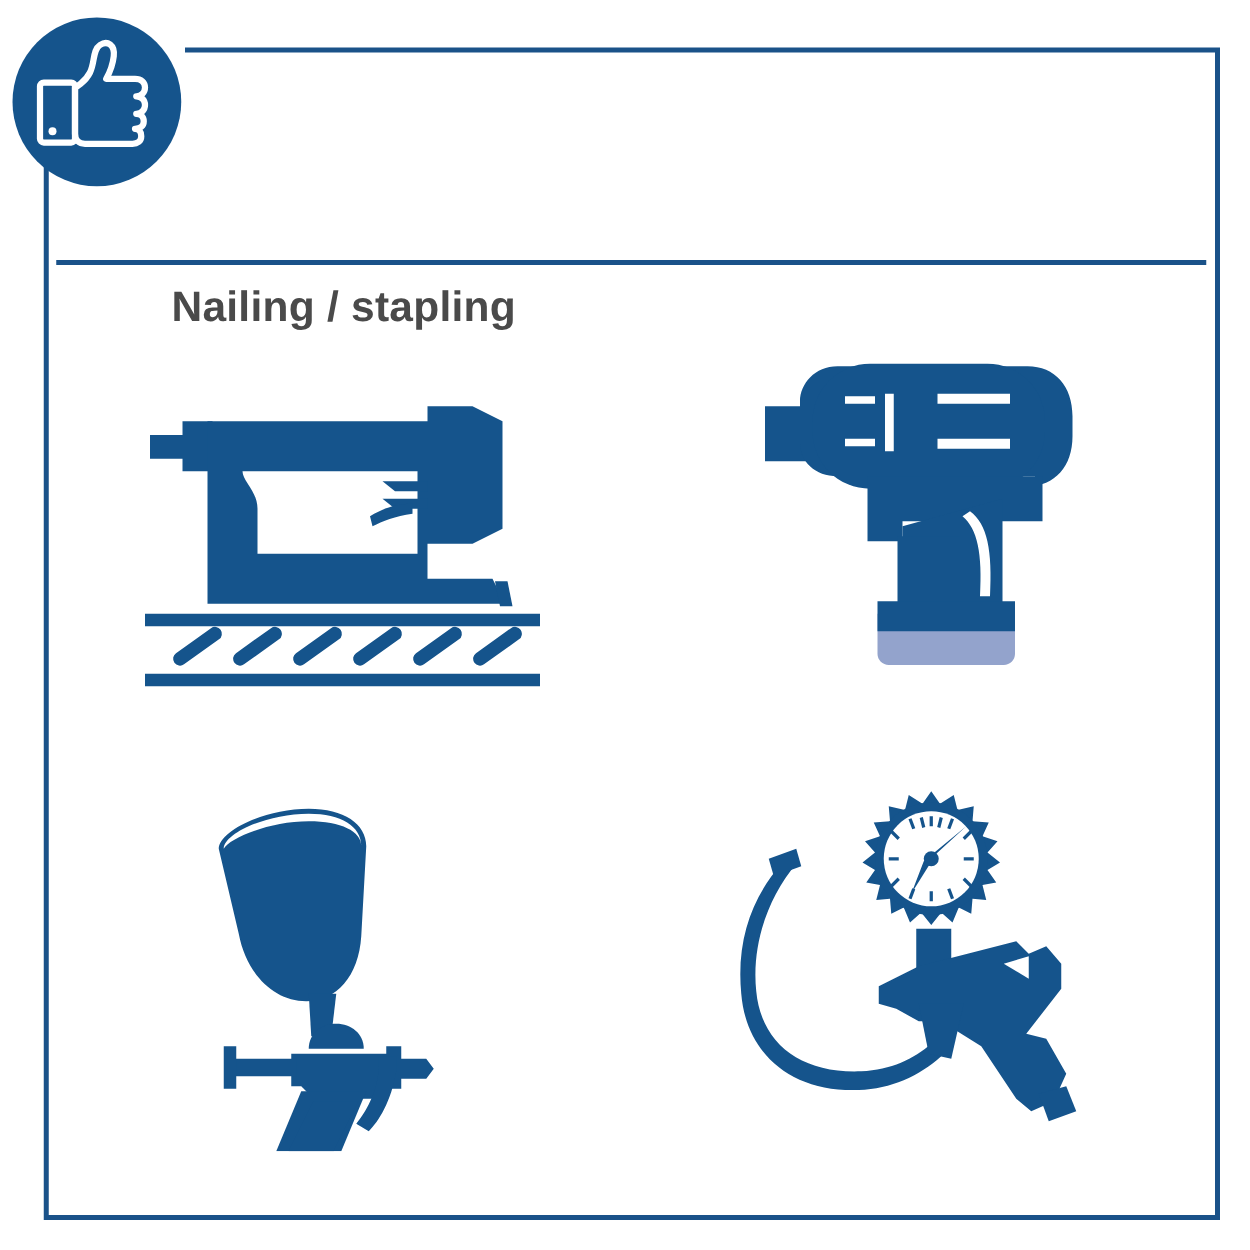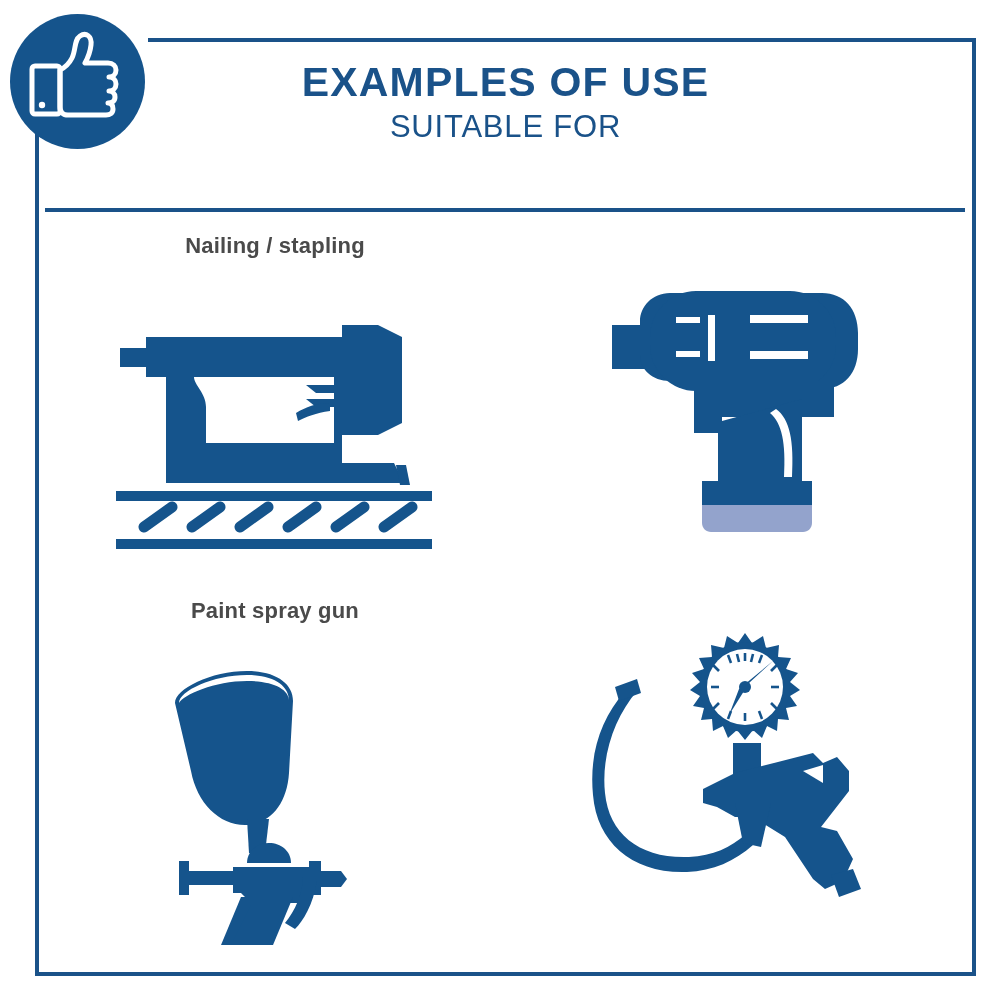--- a/index.html
+++ b/index.html
@@ -99,21 +99,21 @@
     grid-template-columns: 1fr 1fr;
     grid-template-rows: 1fr 1fr;
   }
   .cell {
     position: relative;
     display: flex;
     flex-direction: column;
     align-items: center;
   }
   .cell-label {
-    font-size: 22px;
+    font-size: 34px;
     font-weight: bold;
     color: #4a4a4a;
     text-align: center;
     letter-spacing: 0.2px;
     height: 48px;
     line-height: 36px;
     white-space: nowrap;
   }
   .cell-art {
     flex: 1;
@@ -143,24 +143,20 @@
                  C76 18 82 22 81 31 C80 40 75 49 75 49
                  L98 49 C103 49 106 52 106 56 C106 60 103 63 99 63
                  C103 63 106 66 106 70 C106 74 103 77 99 77
                  C102 77 105 79 105 83 C105 87 102 89 98 89
                  C101 89 103 91 103 95 C103 99 100 101 96 101
                  L58 101 C53 101 50 98 50 93 Z"></path>
       </g>
     </svg>
   </div>
 
-  <div class="header">
-    <div class="title">EXAMPLES OF USE</div>
-    <div class="subtitle">SUITABLE FOR</div>
-  </div>
 
   <div class="divider"></div>
 
   <div class="grid">
 
     <div class="cell">
       <div class="cell-label">Nailing / stapling</div>
       <div class="cell-art">
         <svg width="330" height="240" viewBox="0 0 330 240" xmlns="http://www.w3.org/2000/svg">
           <g fill="#15548c">
@@ -234,21 +230,20 @@
               <rect x="160" y="70" width="58" height="8"></rect>
             </g>
 
             <path d="M186 128 C200 138 204 160 202 196 L194 196 C196 162 192 142 180 132 Z" fill="#ffffff"></path>
           </g>
         </svg>
       </div>
     </div>
 
     <div class="cell">
-      <div class="cell-label">Paint spray gun</div>
       <div class="cell-art">
         <svg width="240" height="290" viewBox="0 0 240 290" xmlns="http://www.w3.org/2000/svg">
           <g fill="#15548c">
 
             <path d="M20 48
                      C20 34 56 16 92 16
                      C120 16 138 28 138 46
                      L134 118
                      C132 150 114 170 90 170
                      C64 170 42 148 36 116 Z"></path>

